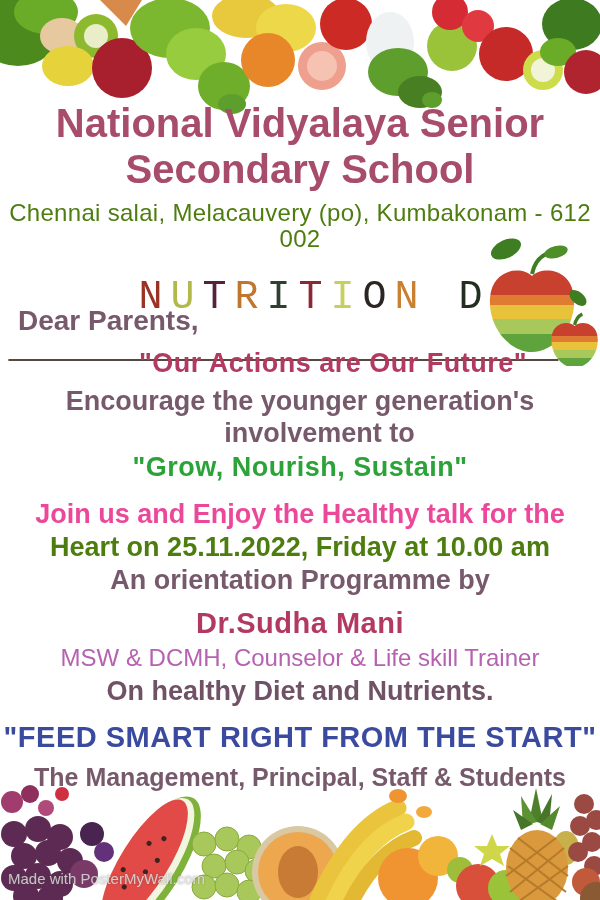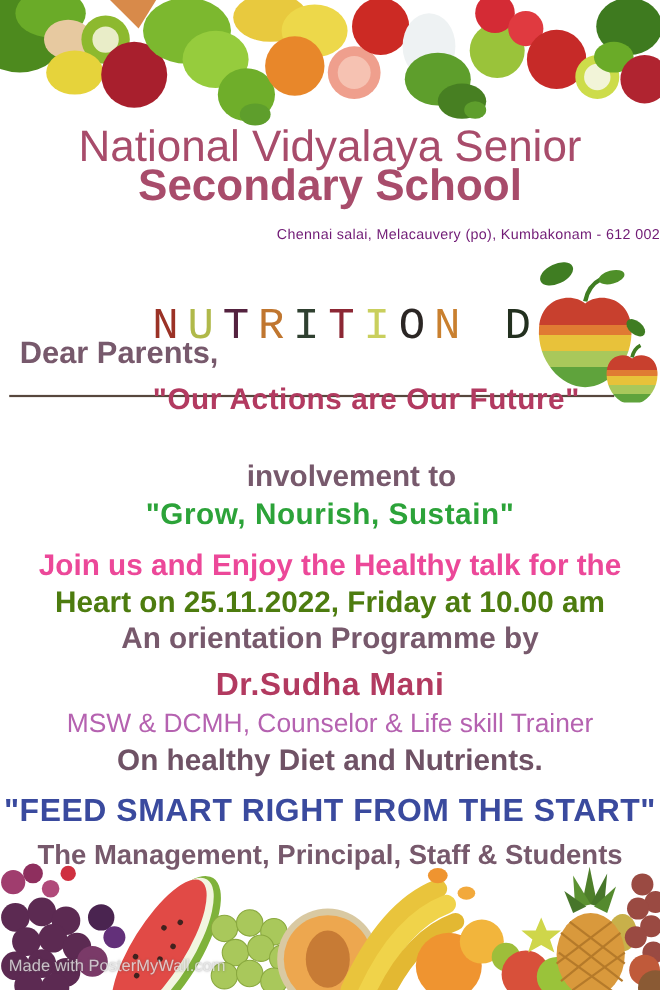--- a/index.html
+++ b/index.html
@@ -4,23 +4,23 @@
 <style>
   * { margin:0; padding:0; box-sizing:border-box; }
   html,body { background:#ffffff; }
   body { font-family:"Liberation Sans", sans-serif; }
   .poster { position:relative; width:600px; height:900px; background:#ffffff; overflow:hidden; margin:0 auto; }
   .abs { position:absolute; left:0; width:600px; text-align:center; }
 
   .top-border { position:absolute; top:0; left:0; width:600px; height:115px; }
   .bottom-border { position:absolute; bottom:0; left:0; width:600px; height:118px; }
 
-  .school-line1 { top:110px; font-size:40px; line-height:46px; font-weight:normal; color:#a84c6b; }
+  .school-line1 { top:100px; font-size:40px; line-height:46px; font-weight:bold; color:#a84c6b; }
   .school-line2 { top:146px; font-size:40px; line-height:46px; font-weight:bold; color:#a84c6b; }
-  .address     { top:200px; font-size:13px; line-height:26px; color:#701a75; letter-spacing:.3px;text-align:right; }
+  .address     { top:200px; font-size:24px; line-height:26px; color:#4d7c0f; letter-spacing:.3px; }
 
   .event-title { position:absolute; top:241px; left:50%; transform:translateX(-53%);
                  font-family:Liberation Mono, monospace; font-size:40px; line-height:38px;
                  letter-spacing:8px; white-space:pre; padding:0 4px 4px 2px;
                  border-bottom:2px solid #57473d; }
 
   .apple-graphic { position:absolute; top:236px; right:0; width:120px; height:130px; }
 
   .salutation  { position:absolute; top:305px; left:18px; font-size:28px; font-weight:bold; color:#77596c; }
   .quote-red   { top:348px; padding-left:66px; font-size:27px; font-weight:bold; color:#b23a60; letter-spacing:.5px; }
@@ -111,20 +111,21 @@
       <ellipse cx="98" cy="62" rx="10" ry="6" fill="#3f7d22" transform="rotate(40 98 62)"></ellipse>
       <g transform="translate(66,68) scale(0.55)">
         <path d="M52 40 C42 30 12 32 10 62 C8 92 30 116 52 116 C74 116 96 92 94 62 C92 32 62 30 52 40 Z" fill="url(#appleStripes)"></path>
         <path d="M52 38 C54 28 58 22 66 18" stroke="#3f7d22" stroke-width="6" fill="none"></path>
       </g>
     </svg>
   </div>
 
   <div class="salutation">Dear Parents,</div>
   <div class="abs quote-red">"Our Actions are Our Future"</div>
+  <div class="abs enc1">Encourage the younger generation's</div>
   <div class="abs enc2">involvement to</div>
   <div class="abs quote-green">"Grow, Nourish, Sustain"</div>
   <div class="abs invite1">Join us and Enjoy the Healthy talk for the</div>
   <div class="abs invite2">Heart on 25.11.2022, Friday at 10.00 am</div>
   <div class="abs speaker">Dr.Sudha Mani</div>
   <div class="abs invite3">An orientation Programme by</div>
   <div class="abs credentials">MSW &amp; DCMH, Counselor &amp; Life skill Trainer</div>
   <div class="abs topic">On healthy Diet and Nutrients.</div>
   <div class="abs slogan">"FEED SMART RIGHT FROM THE START"</div>
   <div class="abs signoff">The Management, Principal, Staff &amp; Students</div>

